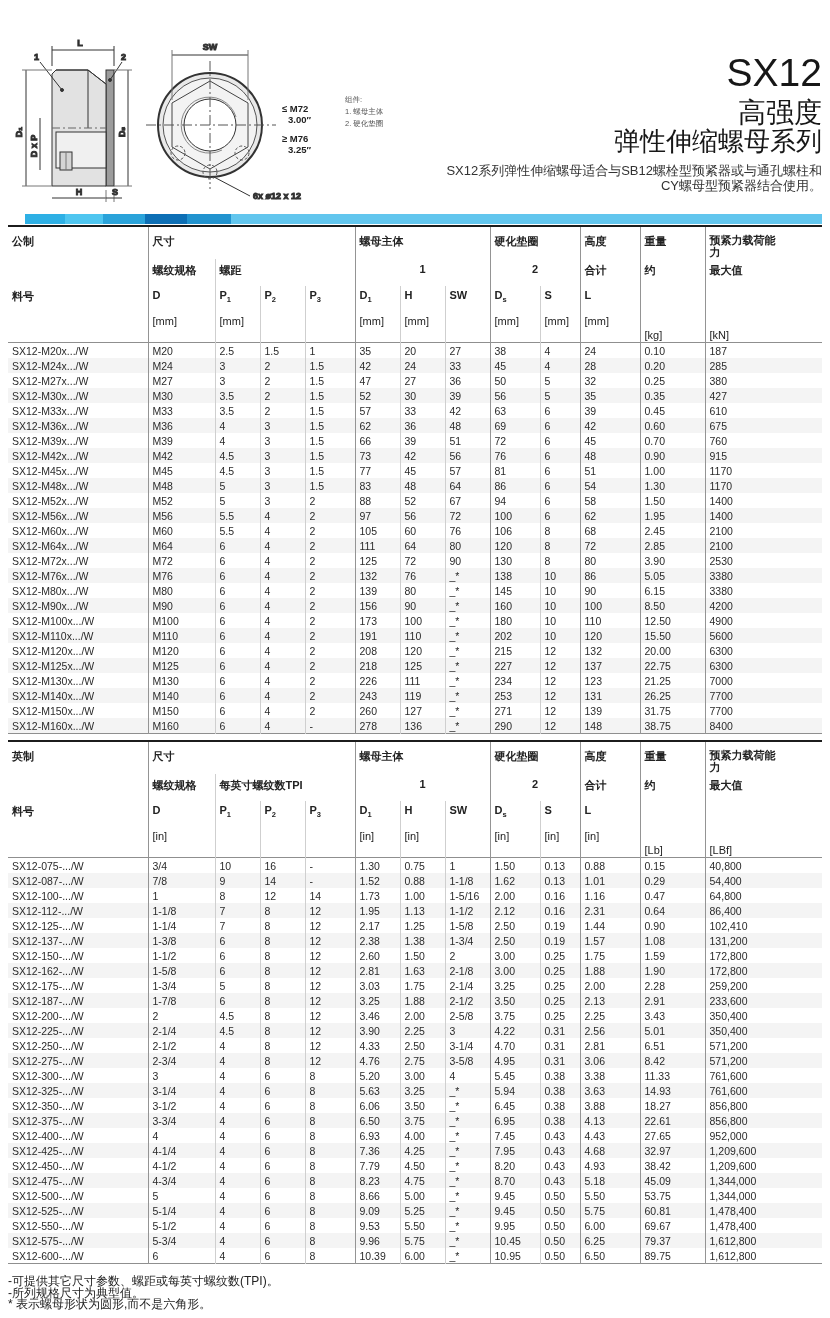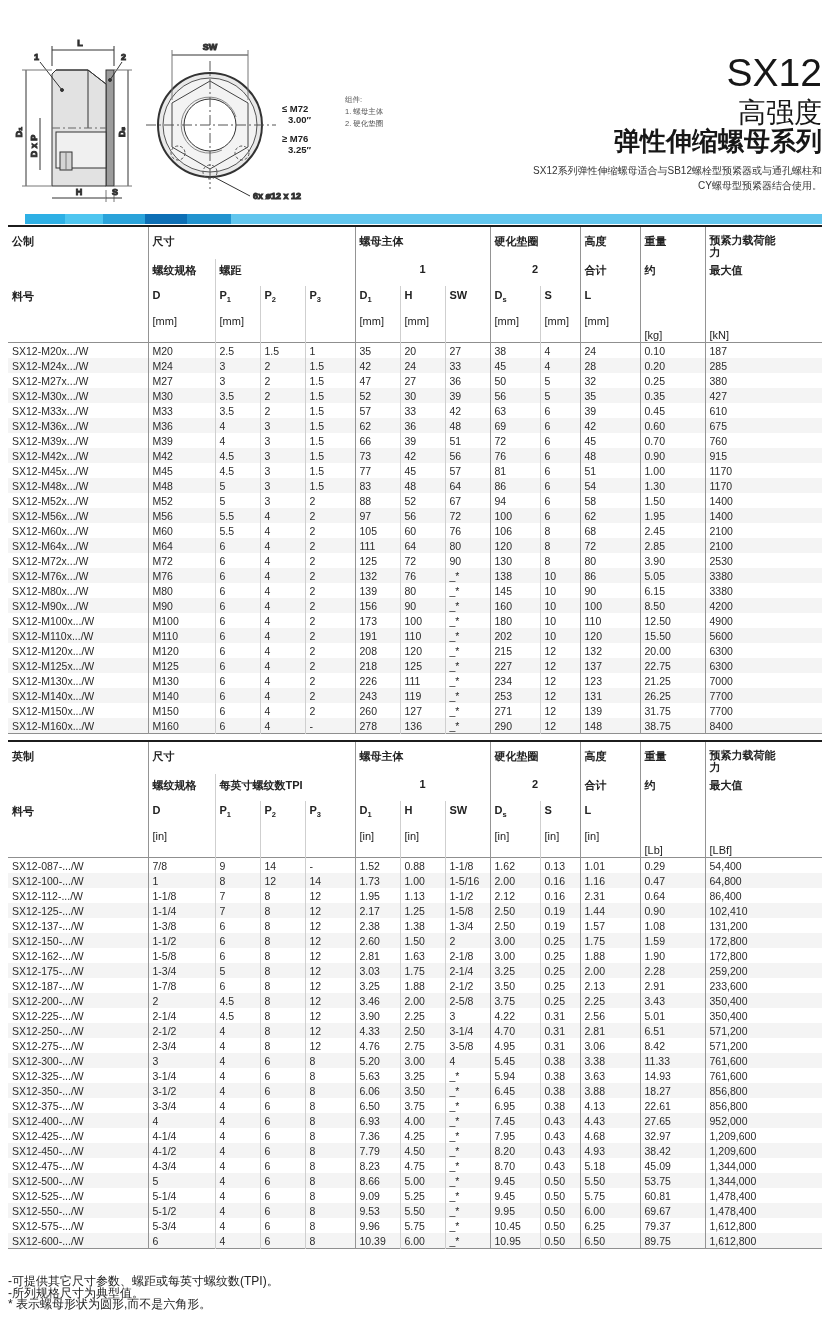--- a/index.html
+++ b/index.html
@@ -3,22 +3,22 @@
 <meta charset="utf-8">
 <style>
   html,body{margin:0;padding:0;background:#ffffff;}
   #page{position:relative;width:830px;height:1318px;background:#fff;
         font-family:"Liberation Sans","DejaVu Sans",sans-serif;color:#1c1c1c;overflow:hidden;}
 
   
   #title-block{position:absolute;top:48px;right:8px;width:400px;text-align:right;}
   #main-title{font-size:39px;line-height:50px;font-weight:400;color:#171717;letter-spacing:0;}
   #subtitle1{font-size:28px;line-height:26px;font-weight:400;color:#171717;margin-top:2px;}
-  #subtitle2{font-size:26px;line-height:30px;font-weight:700;color:#171717;}
-  #desc{margin-top:7px;font-size:10px;line-height:15px;color:#333;}
+  #subtitle2{font-size:26px;line-height:30px;font-weight:400;color:#171717;}
+  #desc{margin-top:7px;font-size:13px;line-height:15px;color:#333;}
 
   
   #drawing{position:absolute;top:0;left:0;}
   .dimtxt{font-size:9px;fill:#222;font-weight:bold;}
   .small-note{font-size:7.5px;fill:#555;}
   .thr-note{font-size:9.5px;fill:#222;font-weight:bold;}
 
   
   #brand-bar{position:absolute;top:214px;left:8px;width:814px;height:10px;display:flex;}
   #brand-bar div{height:10px;}
@@ -719,20 +719,35 @@
             <div class="unit solo">[Lb]</div>
           </th>
           <th class="r3 bg">
             <div class="sym"></div>
             <div class="unit solo">[LBf]</div>
           </th>
         </tr>
       </thead>
       <tbody>
         <tr>
+          <td>SX12-075-.../W</td>
+          <td class="bg">3/4</td>
+          <td class="bl">10</td>
+          <td class="bl">16</td>
+          <td class="bl">-</td>
+          <td class="bg">1.30</td>
+          <td class="bl">0.75</td>
+          <td class="bl">1</td>
+          <td class="bg">1.50</td>
+          <td class="bl">0.13</td>
+          <td class="bg">0.88</td>
+          <td class="bg">0.15</td>
+          <td class="bg">40,800</td>
+        </tr>
+        <tr>
           <td>SX12-087-.../W</td>
           <td class="bg">7/8</td>
           <td class="bl">9</td>
           <td class="bl">14</td>
           <td class="bl">-</td>
           <td class="bg">1.52</td>
           <td class="bl">0.88</td>
           <td class="bl">1-1/8</td>
           <td class="bg">1.62</td>
           <td class="bl">0.13</td>

